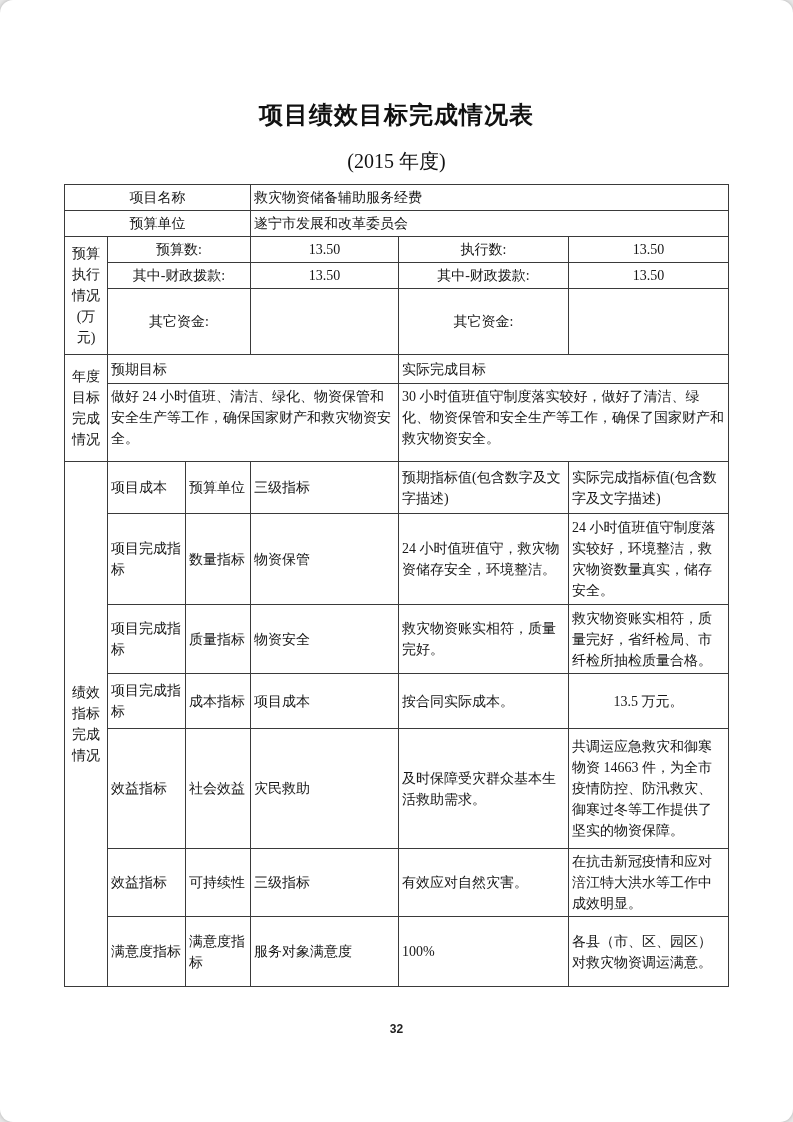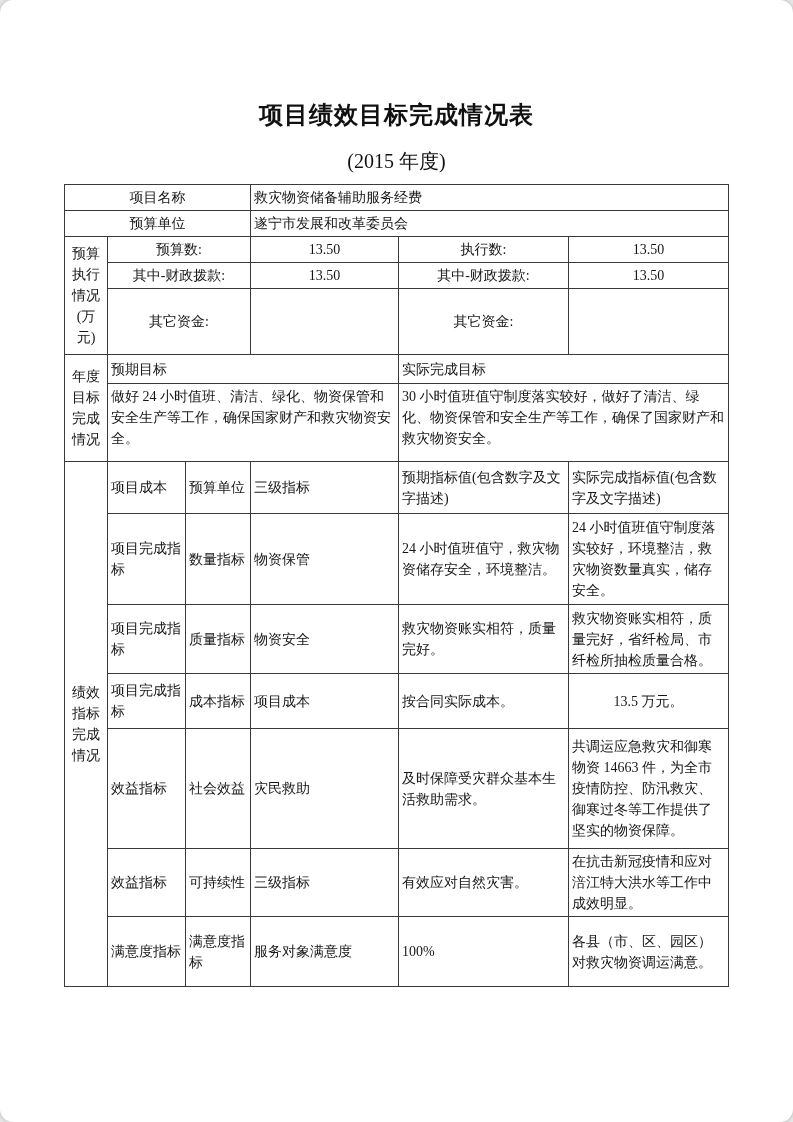--- a/index.html
+++ b/index.html
@@ -174,14 +174,15 @@
     <tr style="height:70px">
       <td class="txt">满意度指标</td>
       <td class="txt">满意度指标</td>
       <td class="txt">服务对象满意度</td>
       <td class="txt">100%</td>
       <td class="txt">各县（市、区、园区）对救灾物资调运满意。</td>
     </tr>
   </tbody>
     </table>
 
+  <div class="page-num">32</div>
 
 </div>
 
 </body></html>

